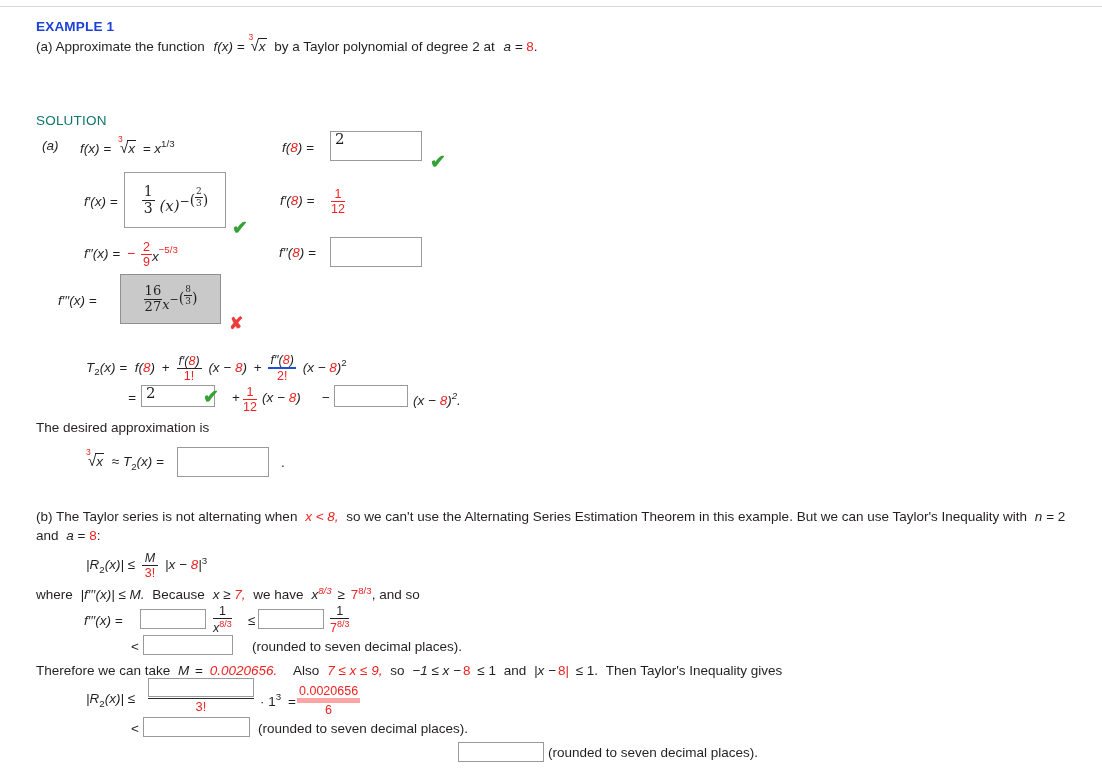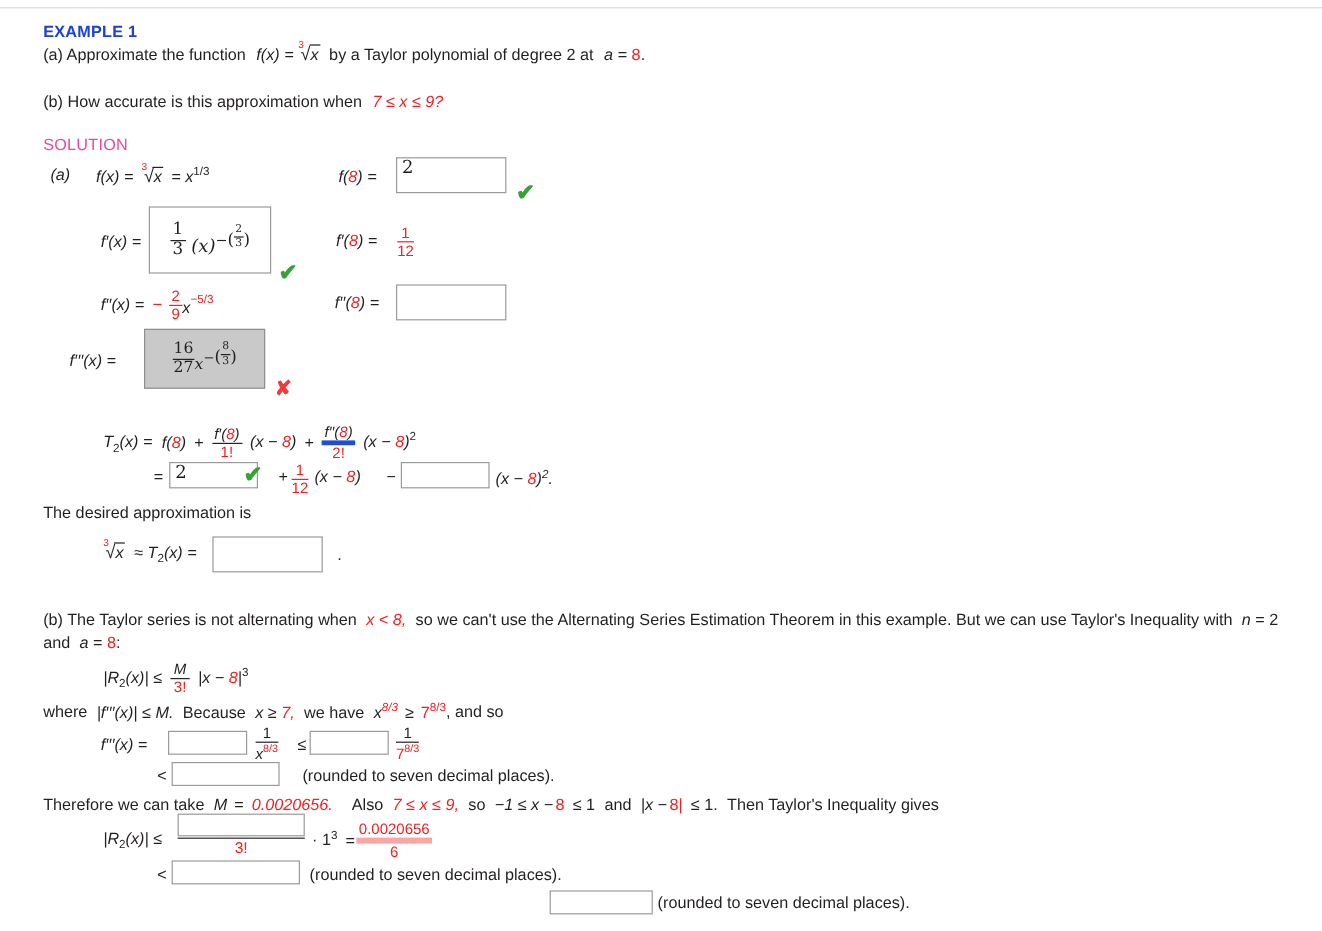--- a/index.html
+++ b/index.html
@@ -26,21 +26,21 @@
 
   .abs { position: absolute; white-space: nowrap; }
 
   .blue-head {
     color: #1b41d8;
     font-weight: bold;
     font-size: 13.5px;
     letter-spacing: .2px;
   }
   .blue-sub {
-    color: #ec4899;
+    color: #0f766e;
     font-size: 13.5px;
     font-weight: normal;
     letter-spacing: .2px;
   }
   .red { color: #ee2222; }
   .it { font-style: italic; }
 
   
   .box {
     display: inline-block;
@@ -109,24 +109,20 @@
 
   <div class="abs" style="left:36px; top:37px;">
     <span>(a) Approximate the function</span>
     <span class="it" style="margin-left:5px;">f(x) =</span>
     <span class="rad"><span class="idx">3</span><span class="sign">√</span><span class="bar it">x</span></span>
     <span style="margin-left:4px;">by a Taylor polynomial of degree 2 at</span>
     <span class="it" style="margin-left:5px;">a =</span>
     <span class="red">8</span><span>.</span>
   </div>
 
-  <div class="abs" style="left:36px; top:77px;">
-    <span>(b) How accurate is this approximation when</span>
-    <span class="red it" style="margin-left:5px;">7 ≤ x ≤ 9?</span>
-  </div>
 
   <div class="abs blue-sub" style="left:36px; top:113px;">SOLUTION</div>
 
   <div class="abs it" style="left:42px; top:138px;">(a)</div>
   <div class="abs" style="left:80px; top:138px;">
     <span class="it">f(x)  =</span>
     <span class="rad" style="margin-left:3px;"><span class="idx">3</span><span class="sign">√</span><span class="bar it">x</span></span>
     <span class="it" style="margin-left:3px;">= x</span><span class="sup">1/3</span>
   </div>
 
@@ -188,21 +184,21 @@
     <span class="it">T</span><span class="sub">2</span><span class="it">(x)  =</span>
     <span class="it" style="margin-left:4px;"><span>f(</span><span class="red">8</span><span>)</span></span>
     <span style="margin-left:3px;">+</span>
     <span class="stack" style="font-size:12.5px; margin:0 3px;">
       <span class="it" style="display:block; border-bottom:1px solid #222; padding:0 2px;"><span>f′(</span><span class="red">8</span><span>)</span></span>
       <span class="red" style="display:block;">1!</span>
     </span>
     <span class="it"><span>(x − </span><span class="red">8</span><span>)</span></span>
     <span style="margin-left:3px;">+</span>
     <span class="stack" style="font-size:12.5px; margin:0 3px;">
-      <span class="it" style="display:block; border-bottom:4px solid #1d4ed8; padding:0 2px;"><span>f′′(</span><span class="red">8</span><span>)</span></span>
+      <span class="it" style="display:block; border-bottom:2px solid #1d4ed8; padding:0 2px;"><span>f′′(</span><span class="red">8</span><span>)</span></span>
       <span class="red" style="display:block;">2!</span>
     </span>
     <span class="it"><span>(x − </span><span class="red">8</span><span>)</span></span><span class="sup">2</span>
   </div>
 
   <div class="abs it" style="left:128px; top:390px;">=</div>
   <div class="abs box filled" style="left:141px; top:385px; width:74px; height:22px;">2</div>
   <div class="abs mark check" style="left:203px; top:387px;">✔</div>
   <div class="abs" style="left:232px; top:390px;">+</div>
   <div class="abs red" style="left:243px; top:385px;">

